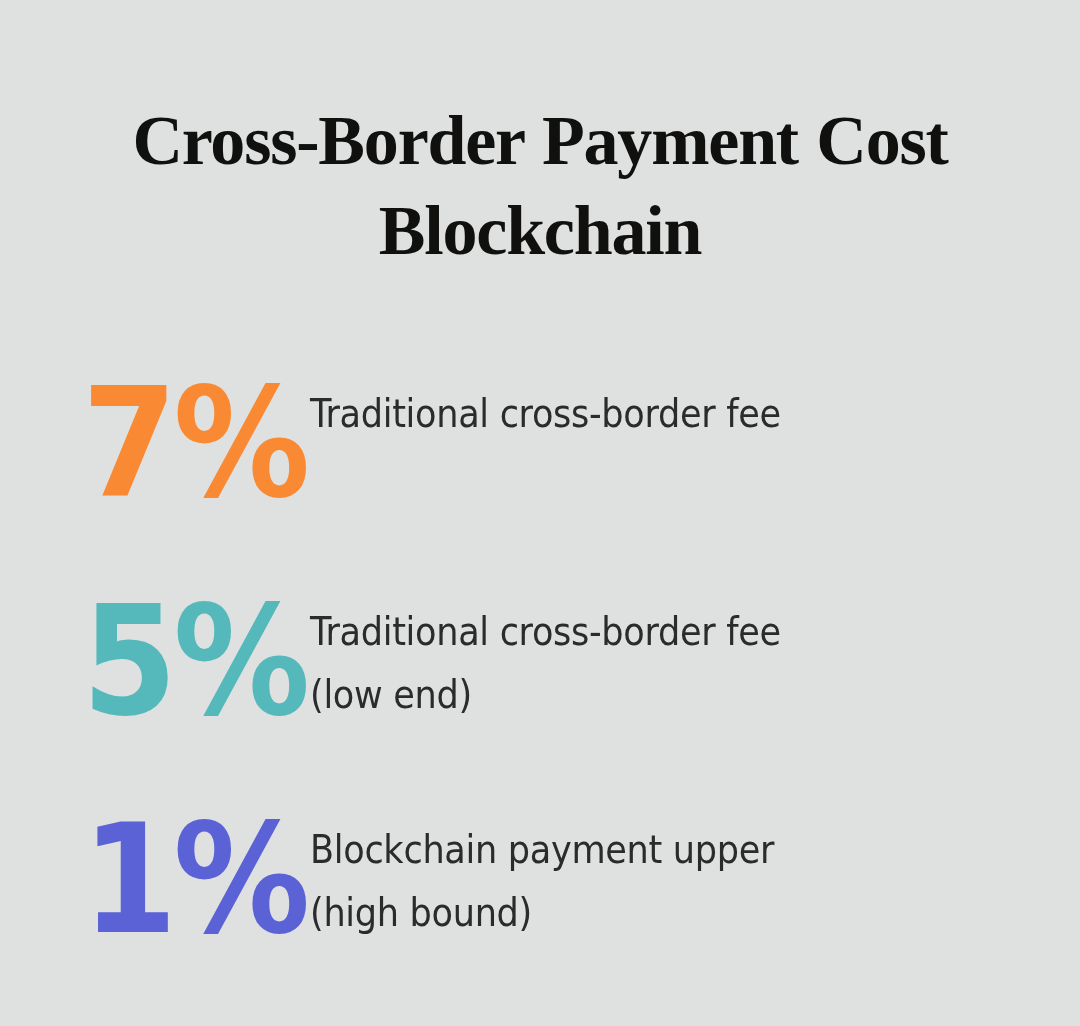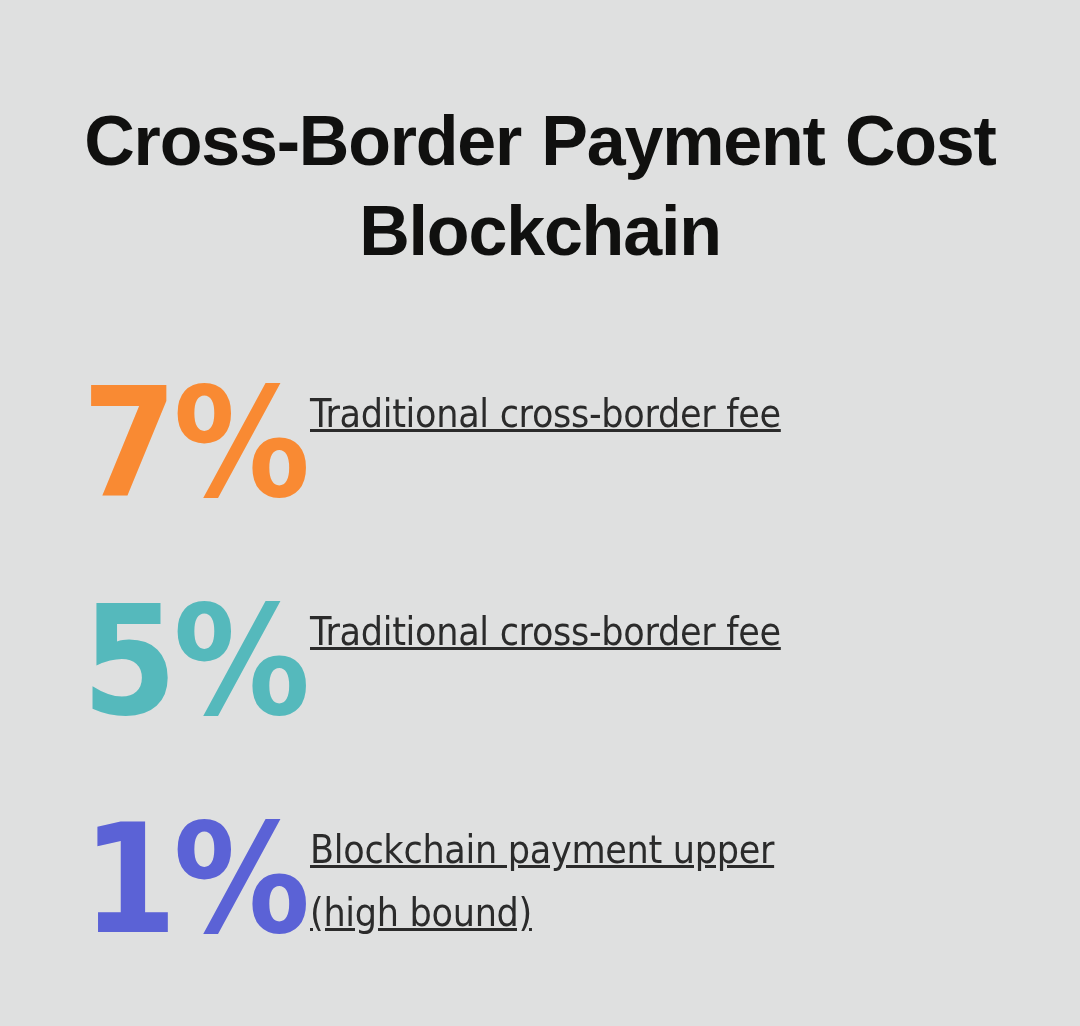--- a/index.html
+++ b/index.html
@@ -25,21 +25,21 @@
   
   .title-block {
     position: absolute;
     left: 40px;
     top: 96px;
     width: 1000px;
     text-align: center;
   }
   .title-text {
     display: block;
-    font-family: Liberation Sans, sans-serif;
+    font-family: Liberation Serif, serif;
     font-weight: bold;
     font-size: 70px;
     line-height: 1.29;
     letter-spacing: -1.2px;
     color: #10100f;
     word-spacing: 2px;
   }
 
   
   .stats-list {
@@ -76,21 +76,21 @@
     flex: 1 1 auto;
     padding-top: 20px;
     padding-right: 50px;
     font-family: "DejaVu Sans Condensed", "Liberation Sans Narrow", "Liberation Sans", sans-serif;
     font-weight: 300;
     font-size: 39px;
     line-height: 1.62;
     letter-spacing: -0.3px;
     color: #2b2b2b;
   }
-  .stat-label .label-line { display: block; text-decoration: underline; }
+  .stat-label .label-line { display: block; }
 </style>
 </head>
 <body>
 
 <div class="infographic">
 
   <div class="title-block">
     <span class="title-text">Cross-Border Payment Cost</span>
     <span class="title-text">Blockchain</span>
   </div>
@@ -101,20 +101,21 @@
       <div class="stat-value orange">7%</div>
       <div class="stat-label">
         <span class="label-line">Traditional cross-border fee</span>
       </div>
     </div>
 
     <div class="stat-row">
       <div class="stat-value teal">5%</div>
       <div class="stat-label">
         <span class="label-line">Traditional cross-border fee</span>
+        <span class="label-line">(low end)</span>
       </div>
     </div>
 
     <div class="stat-row">
       <div class="stat-value purple">1%</div>
       <div class="stat-label">
         <span class="label-line">Blockchain payment upper</span>
         <span class="label-line">(high bound)</span>
       </div>
     </div>

